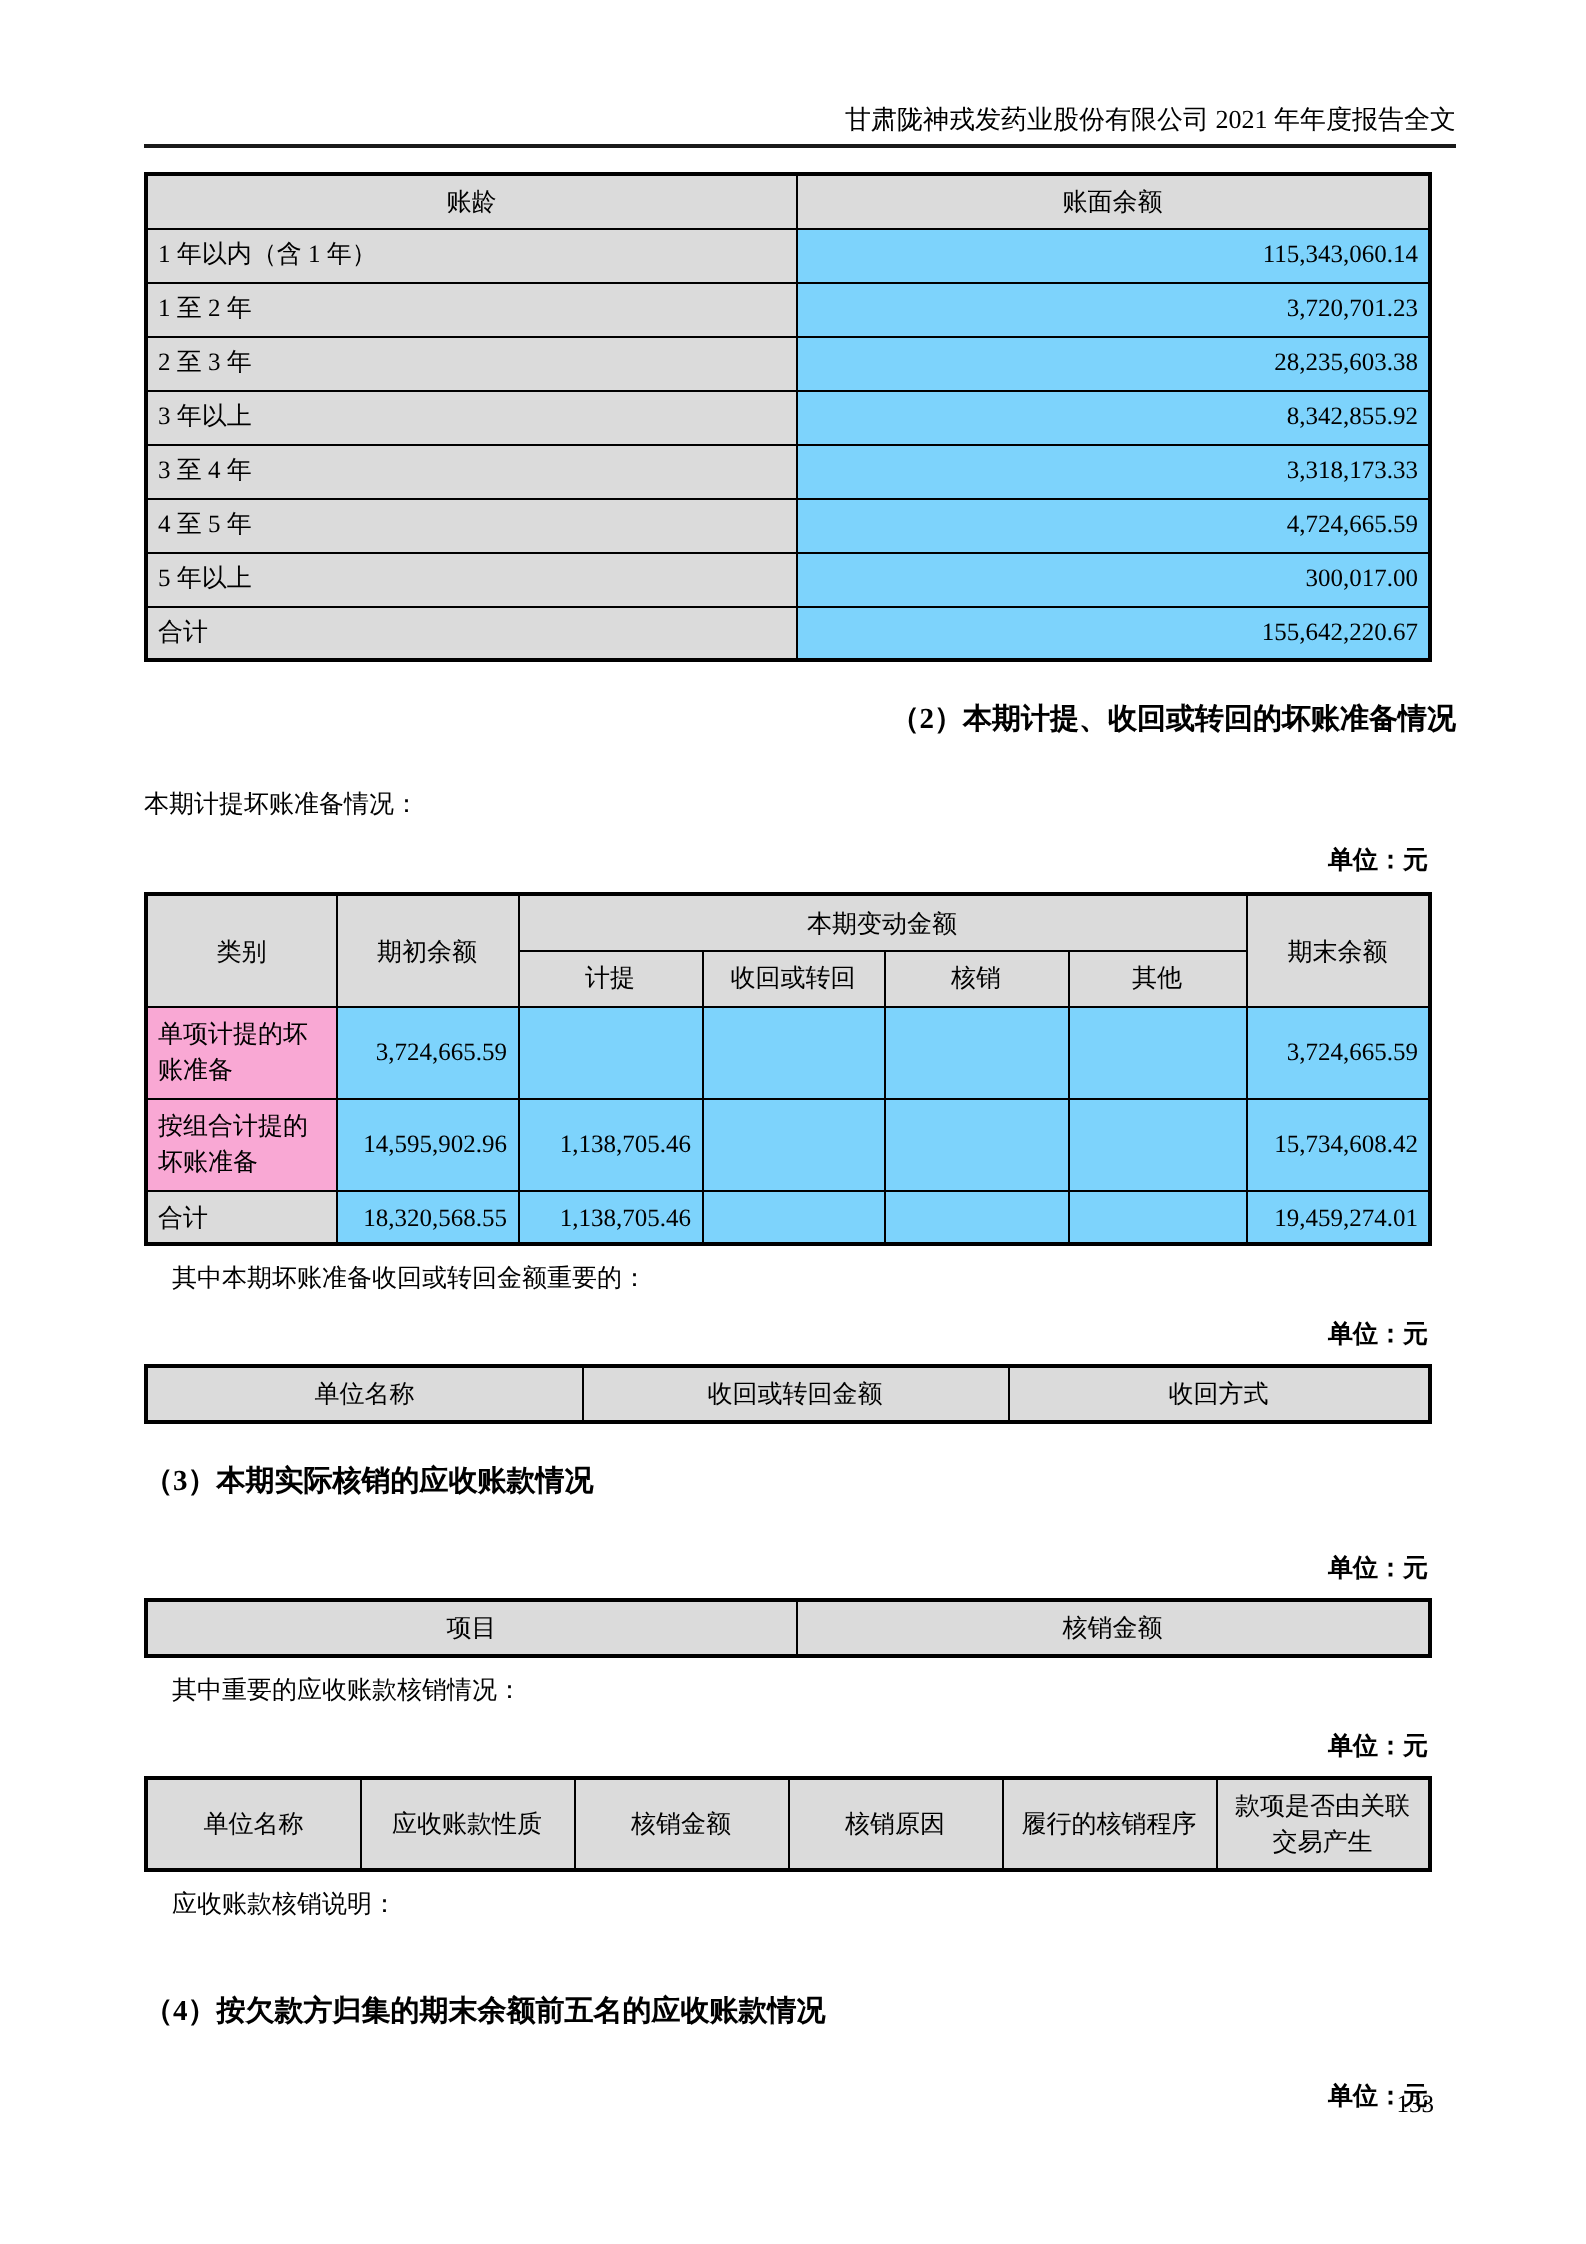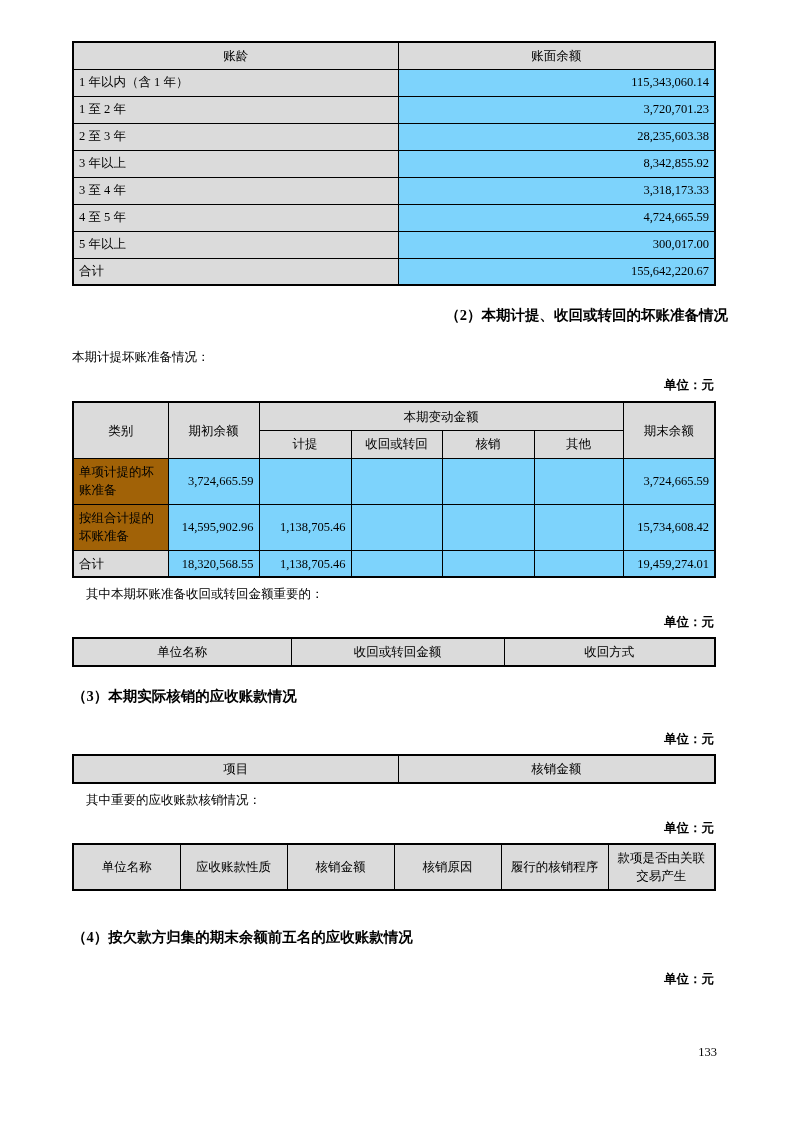--- a/index.html
+++ b/index.html
@@ -35,54 +35,57 @@
     line-height: 1.45;
     padding: 2px 5px;
     overflow: hidden;
     vertical-align: middle;
   }
   .r27 td { height: 27px; }
   .r28 td { height: 28px; }
   .r46 td { height: 46px; }
   td.hd { background: #dbdbdb; text-align: center; }
   td.lab { background: #dbdbdb; text-align: left; }
-  td.cat { background: #a16207; text-align: left; }
+  td.cat { background: #f9a8d4; text-align: left; }
   td.cat.total { background: #dbdbdb; }
   td.num { text-align: right; background: #7dd3fc; }
   td.indent { padding-left: 18px; }
 
   .heading { font-size: 14.5px; font-weight: bold; line-height: 1.2; }
   .h2 { margin-top: 21px; text-align: right; }
   .h3 { margin-top: 21px; }
   .h4 { margin-top: 38px; }
   .para { font-size: 12.5px; line-height: 1.2; }
   .unit { width: 642px; text-align: right; font-size: 12.5px; line-height: 1.2; font-weight: bold; }
 
   .mt-intro { margin-top: 26px; }
   .mt-unit1 { margin-top: 13px; margin-bottom: 8px; }
   .mt-note  { margin-top: 9px; margin-left: 14px; }
   .mt-unit2 { margin-top: 13px; margin-bottom: 7px; }
   .mt-unit3 { margin-top: 26px; margin-bottom: 7px; }
   .mt-unit4 { margin-top: 13px; margin-bottom: 7px; }
   .mt-unit5 { margin-top: 26px; }
-  .mt-table1 { margin-top: 41px; border-radius: 32px; }
+  .mt-table1 { margin-top: 12px; border-radius: 32px; }
 
   .page-number {
     position: absolute;
     right: 76px;
     bottom: 62px;
     font-size: 12.5px;
   }
 </style>
 </head>
 <body>
 
 <div class="page">
   <div class="content">
 
+    <div class="doc-header">
+      <span>甘肃陇神戎发药业股份有限公司 2021 年年度报告全文</span>
+    </div>
 
     <table class="tbl mt-table1">
       <colgroup>
           <col style="width:325px">
           <col style="width:317px">
         </colgroup>
       <tbody>
         <tr class="r27">
           <td class="hd">账龄</td>
           <td class="hd">账面余额</td>
@@ -230,20 +233,21 @@
           <td class="hd">单位名称</td>
           <td class="hd">应收账款性质</td>
           <td class="hd">核销金额</td>
           <td class="hd">核销原因</td>
           <td class="hd">履行的核销程序</td>
           <td class="hd">款项是否由关联交易产生</td>
         </tr>
       </tbody>
     </table>
 
+    <div class="para mt-note">应收账款核销说明：</div>
 
     <div class="heading h4">（4）按欠款方归集的期末余额前五名的应收账款情况</div>
     <div class="unit mt-unit5">单位：元</div>
 
   </div>
 
   <div class="page-number">133</div>
 </div>
 
 </body></html>

